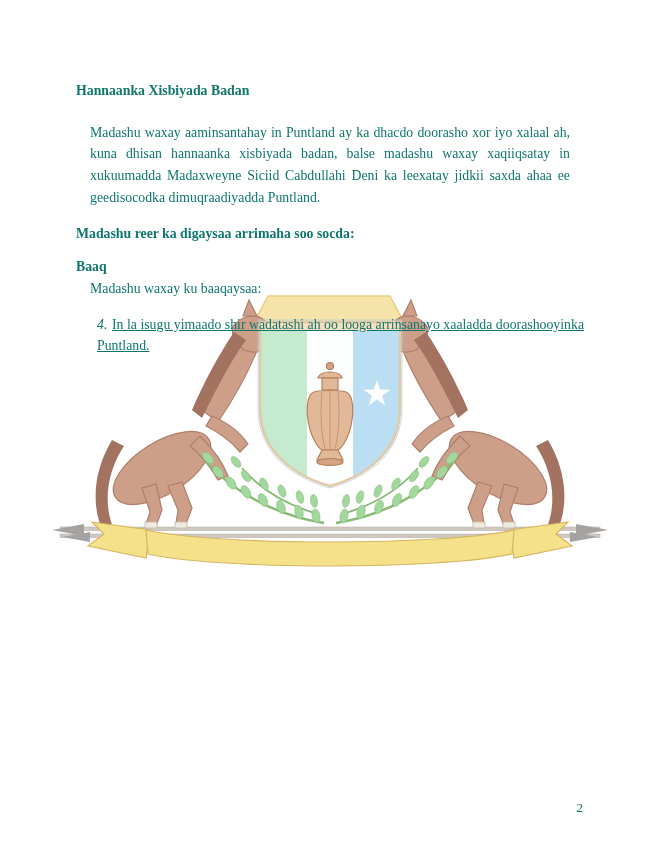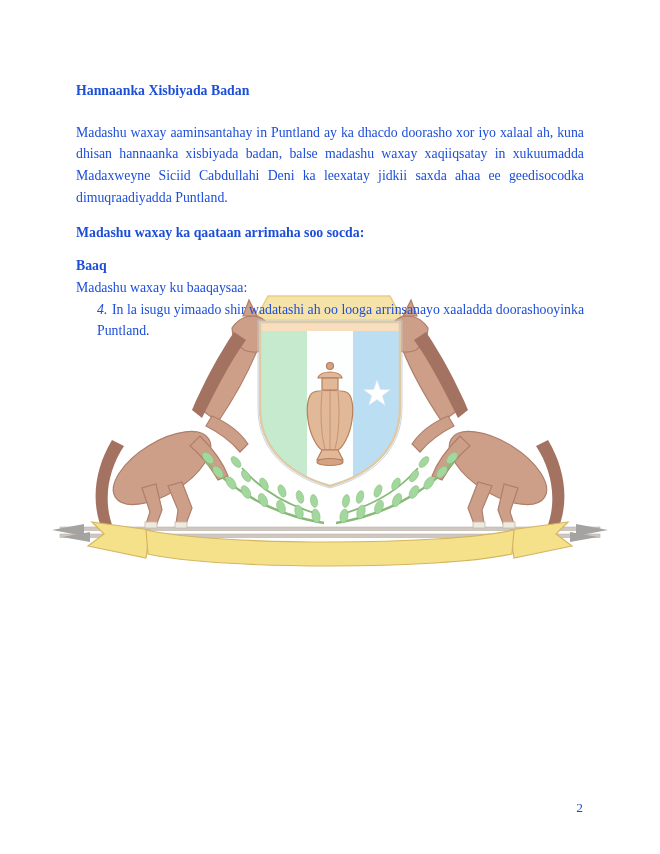--- a/index.html
+++ b/index.html
@@ -1,28 +1,28 @@
 <!DOCTYPE html>
 <html><head>
 <meta charset="utf-8">
 <style>
   html,body { margin:0; padding:0; background:#ffffff; }
   .page {
     position:relative; width:660px; height:854px; background:#ffffff;
     overflow:hidden;
     font-family:"Liberation Serif","DejaVu Serif",serif;
-    color:#1d4ed8;
+    color:#0f766e;
     font-size:13.8px; line-height:21.7px;
   }
   .watermark { position:absolute; left:50px; top:290px; width:560px; height:290px; z-index:0; }
   .content { position:absolute; left:76px; top:80px; width:508px; z-index:1; }
   .hd { font-weight:bold; margin:0; font-size:13.8px; }
-  .para { margin:0; text-align:justify; }
+  .para { margin:14px; text-align:justify; }
   .mt20 { margin-top:20px; } .mt18 { margin-top:18px; } .mt17 { margin-top:17px; }
-  .mt16 { margin-top:16px; } .mt13 { margin-top:13px; } .mt12 { margin-top:12px; } .mt0 { margin-top:0; }
+  .mt16 { margin-top:16px;text-decoration:underline; } .mt13 { margin-top:13px; } .mt12 { margin-top:12px; } .mt0 { margin-top:0; }
   .wlist-item { margin:0; margin-left:35px; text-indent:-6px; text-align:justify; }
   .wnum { display:inline-block; width:18px; text-indent:0; }
   .clist-item { margin:0; margin-left:21px; text-align:justify; }
   .cnum { display:inline-block; width:15px; font-style:italic; }
   .page-num { position:absolute; top:797px; right:77px; z-index:1; font-size:13.5px; }
 </style>
 </head>
 <body>
 
 <div class="page">
@@ -115,21 +115,21 @@
         </g>
       </g>
     </svg>
   </div>
 
   <div class="content">
     <p class="hd">Hannaanka Xisbiyada Badan</p>
 
     <p class="para mt20">Madashu waxay aaminsantahay in Puntland ay ka dhacdo doorasho xor iyo xalaal ah, kuna dhisan hannaanka xisbiyada badan, balse madashu waxay xaqiiqsatay in xukuumadda Madaxweyne Siciid Cabdullahi Deni ka leexatay jidkii saxda ahaa ee geedisocodka dimuqraadiyadda Puntland.</p>
 
-    <p class="hd mt13">Madashu waxay ka qaataan arrimaha soo socda:</p>
+    <p class="hd mt13">Madashu reer ka digaysaa arrimaha soo socda:</p>
 
     <div>
     </div>
 
     <p class="hd mt12">Baaq</p>
     <p class="para mt0">Madashu waxay ku baaqaysaa:</p>
 
     <div>
       <p class="clist-item mt16"><span class="cnum">4.</span><span>In la isugu yimaado shir wadatashi ah oo looga arrinsanayo xaaladda doorashooyinka Puntland.</span></p>
     </div>

